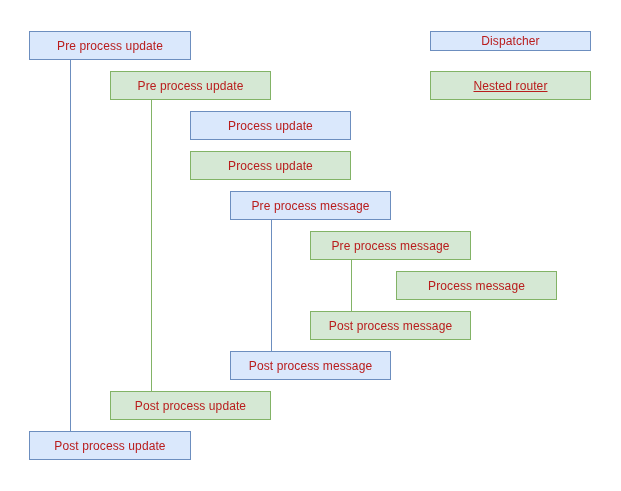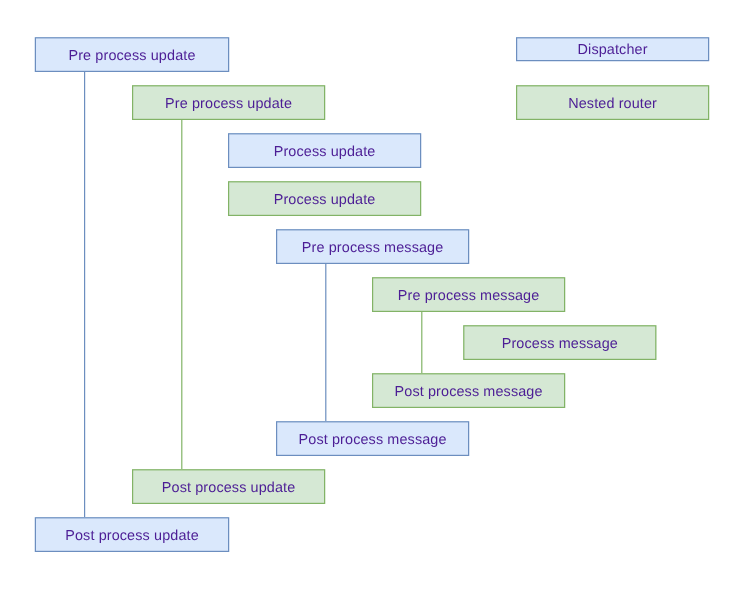--- a/index.html
+++ b/index.html
@@ -20,21 +20,21 @@
     background: #ffffff;
   }
   .node {
     position: absolute;
     box-sizing: border-box;
     display: flex;
     align-items: center;
     justify-content: center;
     font-size: 12px;
     line-height: 1;
-    color: #4c1d95;
+    color: #b91c1c;
     border-width: 1px;
     border-style: solid;
     white-space: nowrap;
     letter-spacing: 0.1px;
   }
   .node.blue {
     background: #dae8fc;
     border-color: #6c8ebf;
   }
   .node.green {
@@ -75,37 +75,37 @@
       </div>
       <div class="node green" style="left: 190px; top: 151px; width: 161px; height: 29px;">
         <span>Process update</span>
       </div>
       <div class="node blue" style="left: 230px; top: 191px; width: 161px; height: 29px;">
         <span>Pre process message</span>
       </div>
       <div class="node green" style="left: 310px; top: 231px; width: 161px; height: 29px;">
         <span>Pre process message</span>
       </div>
-      <div class="node green" style="left: 386px; top: 271px; width: 161px; height: 29px;">
+      <div class="node green" style="left: 396px; top: 271px; width: 161px; height: 29px;">
         <span>Process message</span>
       </div>
       <div class="node green" style="left: 310px; top: 311px; width: 161px; height: 29px;">
         <span>Post process message</span>
       </div>
       <div class="node blue" style="left: 230px; top: 351px; width: 161px; height: 29px;">
         <span>Post process message</span>
       </div>
       <div class="node green" style="left: 110px; top: 391px; width: 161px; height: 29px;">
         <span>Post process update</span>
       </div>
       <div class="node blue" style="left: 29px; top: 431px; width: 162px; height: 29px;">
         <span>Post process update</span>
       </div>
     </div>
   <div id="legend-layer">
       <div class="node blue" style="left: 430px; top: 31px; width: 161px; height: 20px;">
         <span>Dispatcher</span>
       </div>
-      <div class="node green" style="left: 430px; top: 71px; width: 161px; height: 29px;">
+      <div class="node green" style="left: 430px; top: 71px; width: 161px; height: 29px; text-decoration: underline;">
         <span>Nested router</span>
       </div>
     </div>
 </div>
 
 </body></html>

